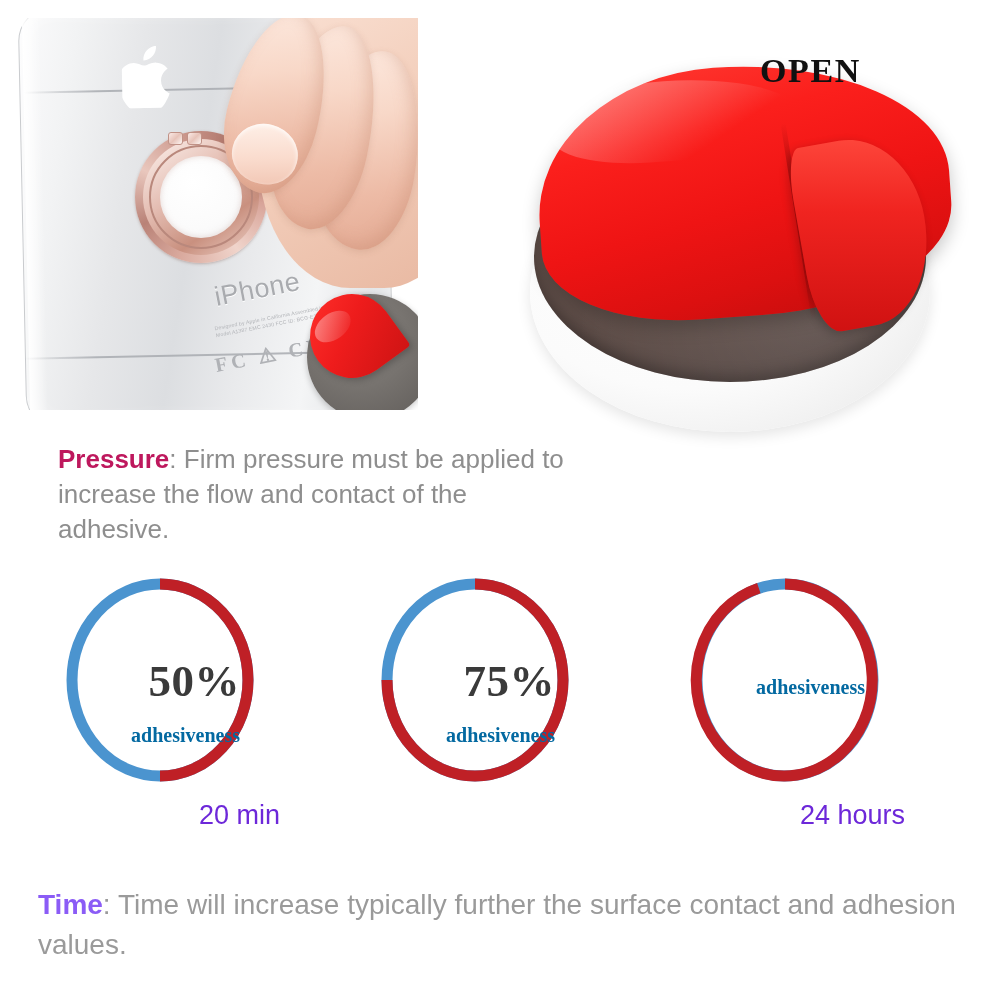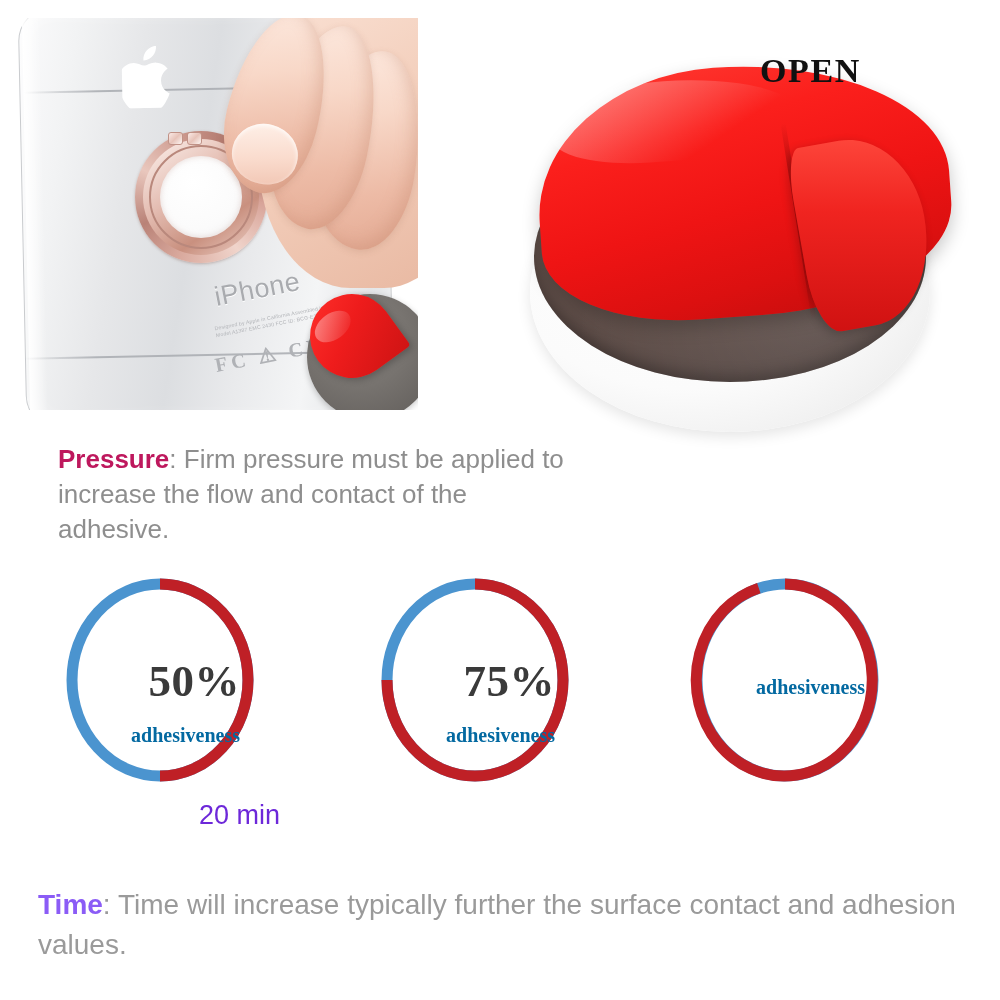--- a/index.html
+++ b/index.html
@@ -559,20 +559,21 @@
     <div class="gauge-cell c2">
       <div class="donut">
         <svg width="200" height="210" viewBox="0 0 200 210">
           <ellipse cx="100" cy="105" rx="88" ry="96" fill="none" stroke="#4b94cf" stroke-width="11"></ellipse>
           <path d="M 100 9 A 88 96 0 1 1 73.8 13.1" fill="none" stroke="#bf2026" stroke-width="11" stroke-linecap="butt"></path>
         </svg>
       </div>
       <div class="donut-text">
         <div class="donut-sub">adhesiveness</div>
       </div>
+      <div class="gauge-time">24 hours</div>
     </div>
   </div>
 
   <div class="time-block">
     <span class="lead">Time</span><span>: </span><span>Time will increase typically further the surface contact and adhesion values.</span>
   </div>
 
 </div>
 
 </body></html>

